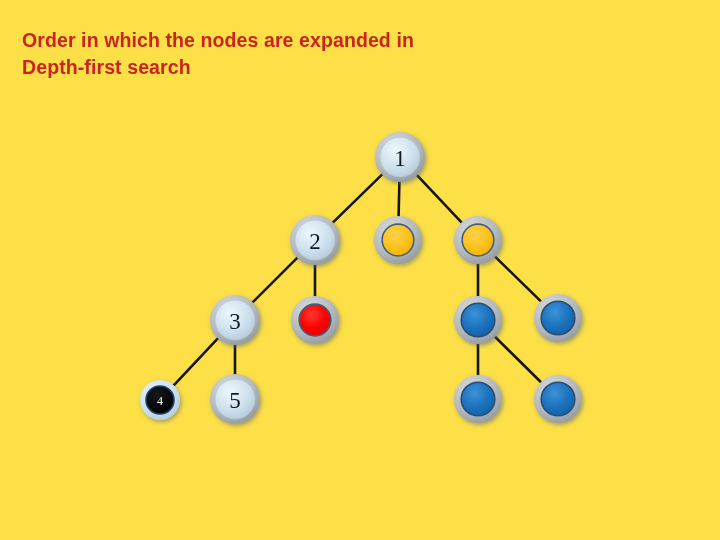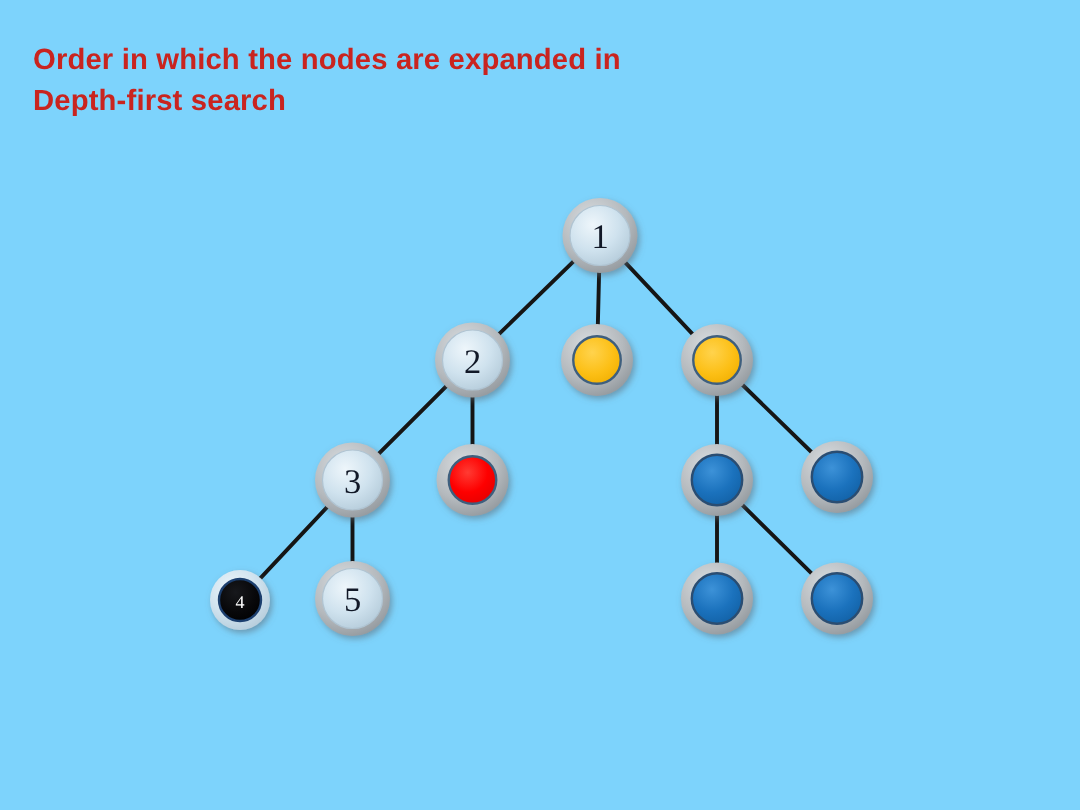--- a/index.html
+++ b/index.html
@@ -4,21 +4,21 @@
 <style>
   html, body {
     margin: 0;
     padding: 0;
     background: #ffffff;
   }
   #slide {
     position: relative;
     width: 720px;
     height: 540px;
-    background: #7dd3fc;
+    background: #fde047;
     overflow: hidden;
     font-family: "Liberation Sans", sans-serif;
   }
   #title {
     position: absolute;
     left: 22px;
     top: 27px;
     width: 560px;
     color: #c9241f;
     font-family: "Liberation Sans", sans-serif;

